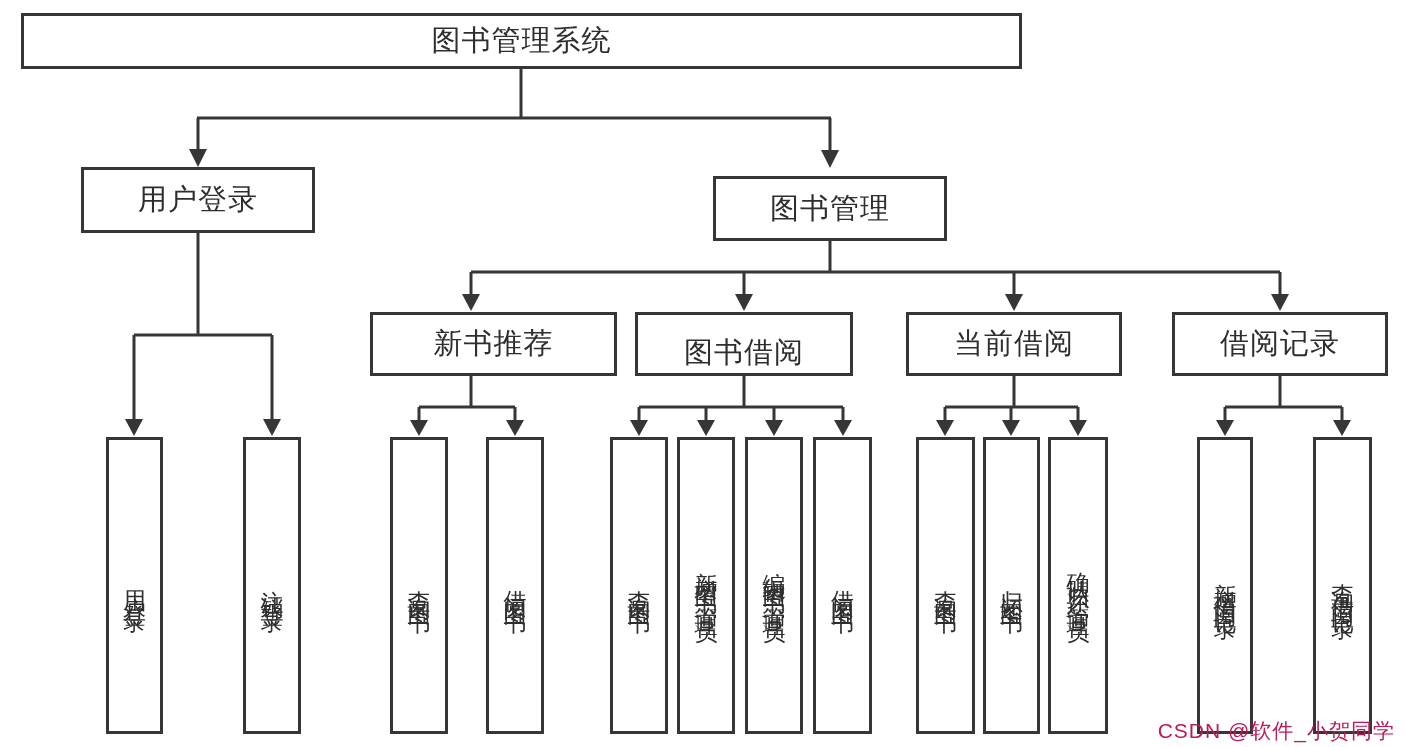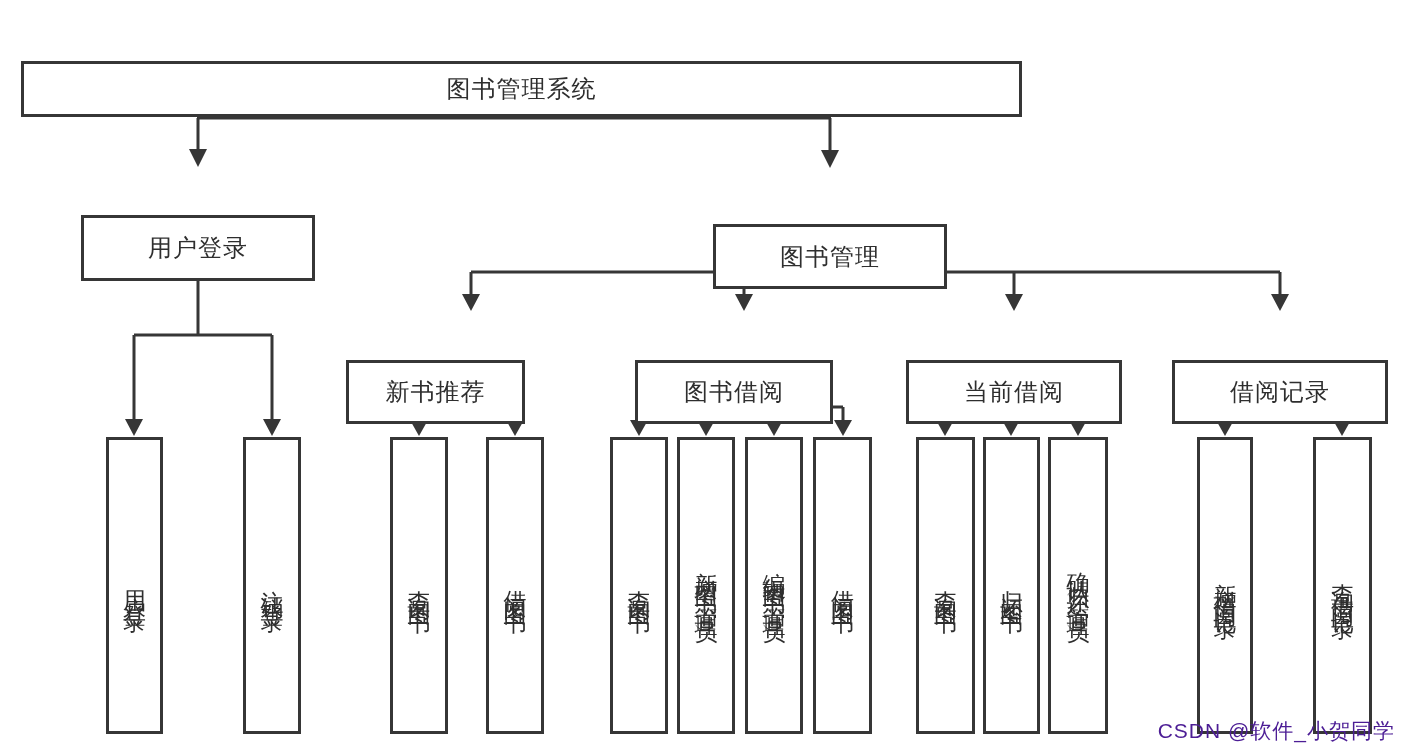--- a/index.html
+++ b/index.html
@@ -7,29 +7,29 @@
     position:relative; width:1405px; height:747px; background:#ffffff;
     font-family:"Liberation Sans","DejaVu Sans",sans-serif; overflow:hidden;
   }
   .connectors { position:absolute; left:0; top:0; width:1405px; height:747px; }
   .node {
     position:absolute; box-sizing:border-box; background:#ffffff;
     border:3px solid #363636; color:#2e2e2e;
     display:flex; align-items:center; justify-content:center;
     text-align:center;
   }
-  .h  { font-size:24px; letter-spacing:1px;margin-top:48px; }
+  .h  { font-size:29px; letter-spacing:1px; }
   .v  { font-size:23px; }
   .v .vt {
     writing-mode:vertical-rl; text-orientation:mixed;
     letter-spacing:7px; line-height:1; white-space:nowrap;
   }
   .wm {
     position:absolute; right:10px; bottom:2px;
-    font-size:21px; color:#4c1d95; letter-spacing:1px;
+    font-size:21px; color:#be185d; letter-spacing:1px;
   }
 </style>
 </head>
 <body>
 
 <div id="stage">
 
   <svg class="connectors" viewBox="0 0 1405 747" xmlns="http://www.w3.org/2000/svg">
     <path fill="none" stroke="#363636" stroke-width="3" d="M521 69 L521 118
              M197 118 L831 118
@@ -89,24 +89,24 @@
     <span>图书管理系统</span>
   </div>
 
   <div class="node h" style="left:81px; top:167px; width:234px; height:66px;">
     <span>用户登录</span>
   </div>
   <div class="node h" style="left:713px; top:176px; width:234px; height:65px;">
     <span>图书管理</span>
   </div>
 
-  <div class="node h" style="left:346px; top:312px; width:179px; height:64px;">
+  <div class="node h" style="left:370px; top:312px; width:247px; height:64px;">
     <span>新书推荐</span>
   </div>
-  <div class="node h" style="left:635px; top:312px; width:198px; height:64px;">
+  <div class="node h" style="left:635px; top:312px; width:218px; height:64px;align-items:flex-end;">
     <span>图书借阅</span>
   </div>
   <div class="node h" style="left:1172px; top:312px; width:216px; height:64px;">
     <span>借阅记录</span>
   </div>
   <div class="node h" style="left:906px; top:312px; width:216px; height:64px;">
     <span>当前借阅</span>
   </div>
 
   <div class="node v" style="left:106px; top:437px; width:57px; height:297px;">

